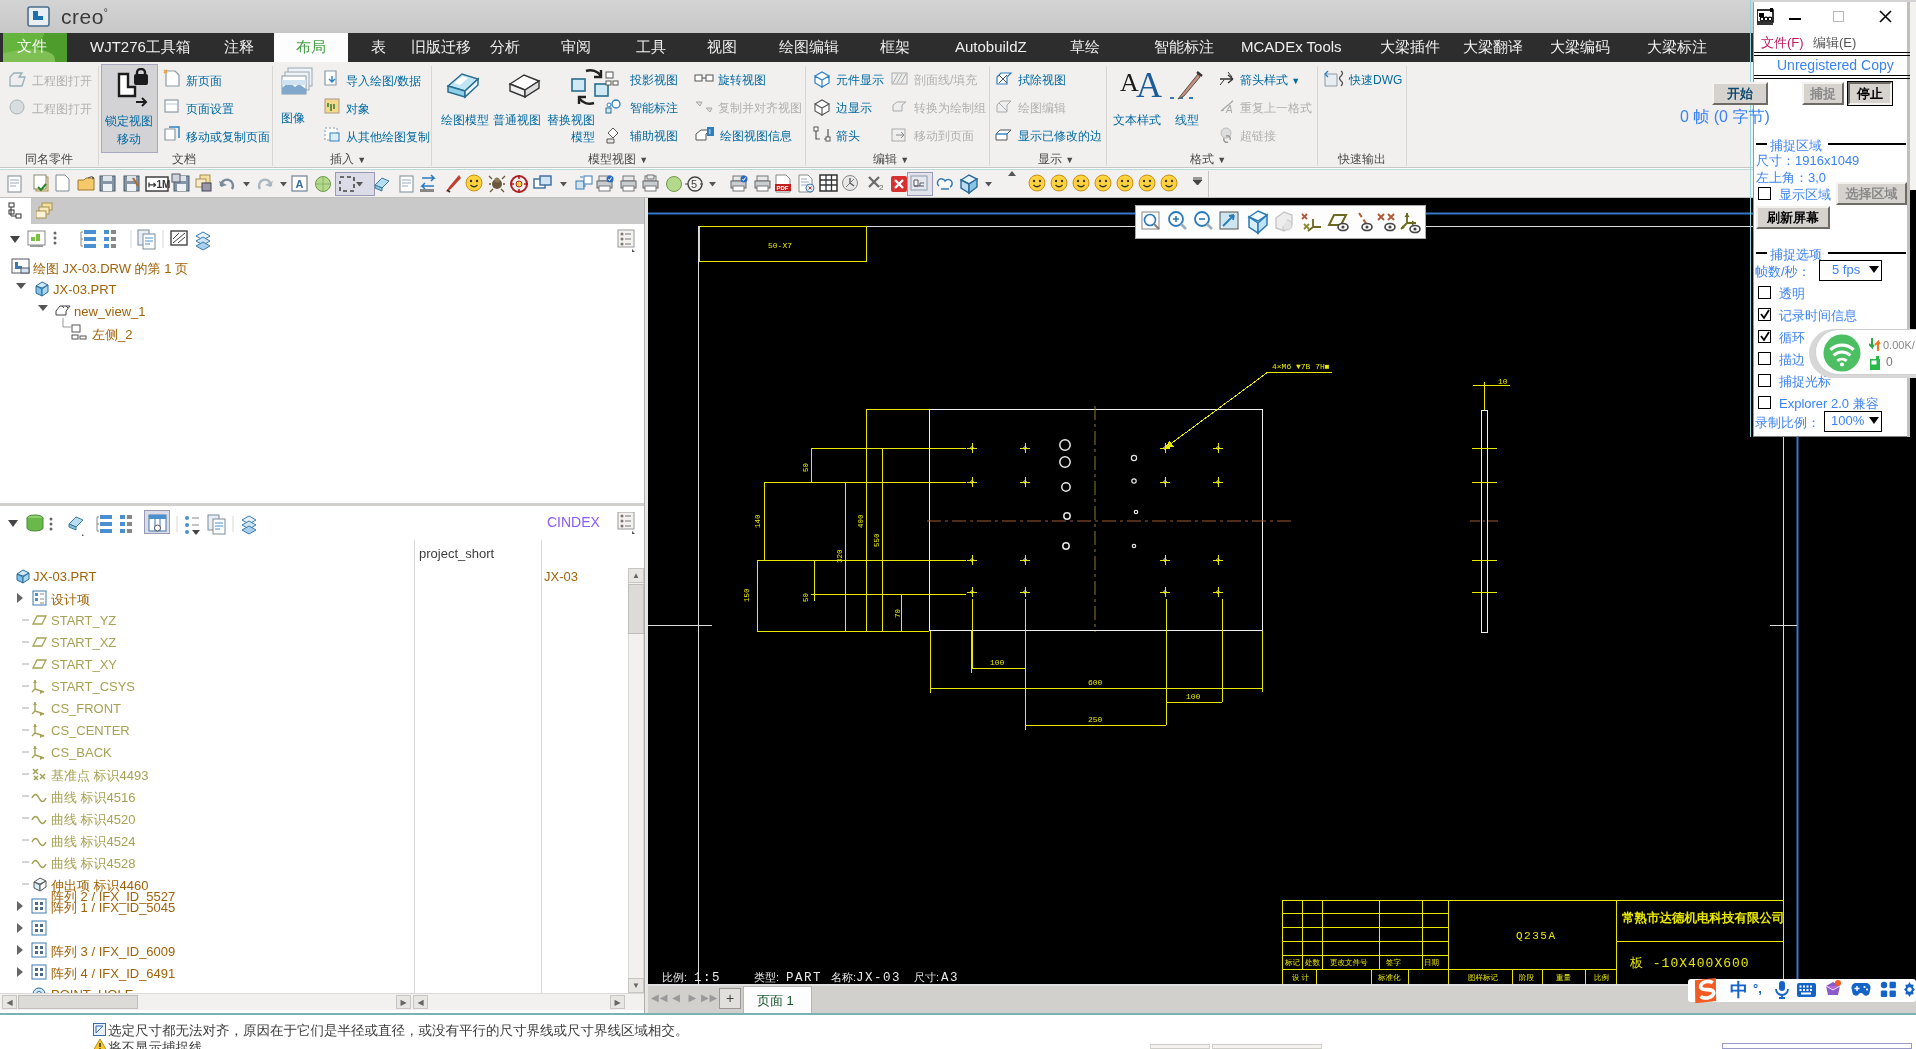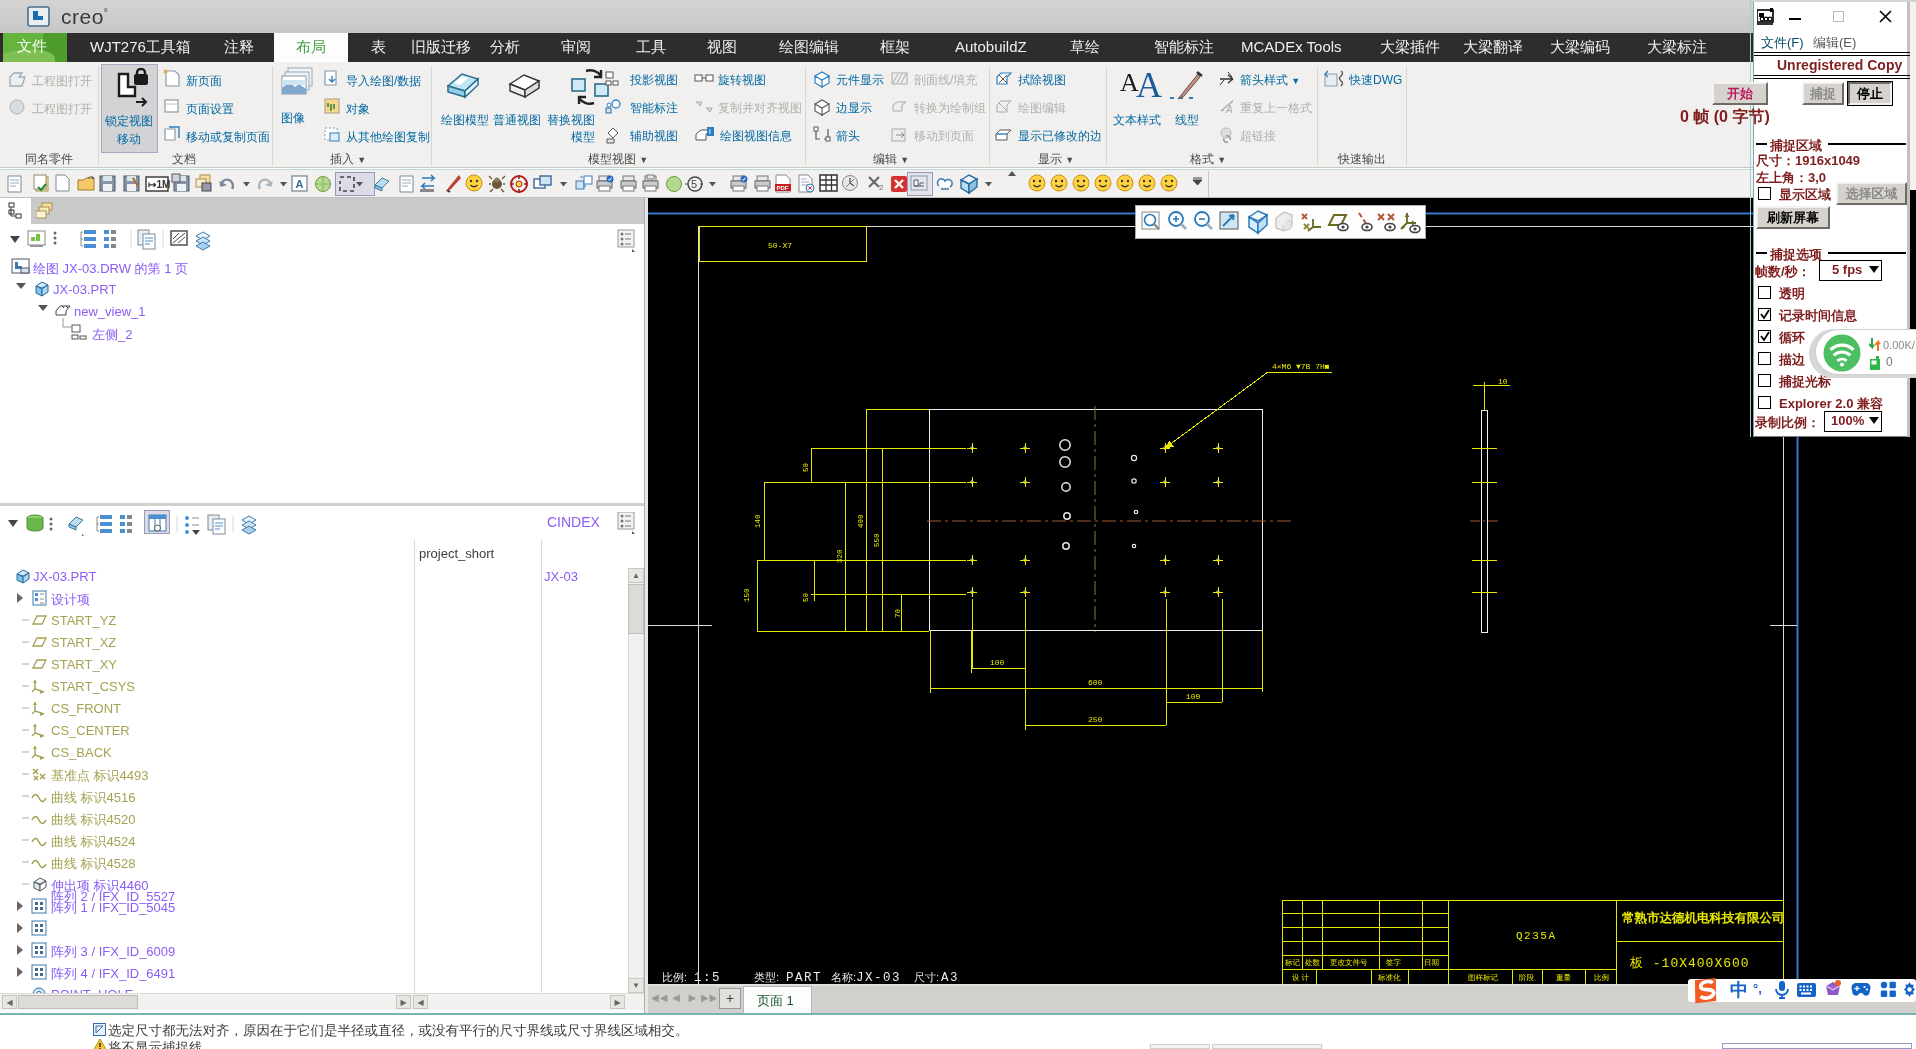--- a/index.html
+++ b/index.html
@@ -5,23 +5,23 @@
 *{margin:0;padding:0;box-sizing:border-box}
 html,body{width:1916px;height:1049px;overflow:hidden;background:#fff;font-family:"Liberation Sans",sans-serif}
 .abs{position:absolute}
 #stage{position:relative;width:1916px;height:1049px}
 .tabtxt{position:absolute;top:38px;font-size:15px;color:#efefef;white-space:nowrap}
 .gl{position:absolute;font-size:12px;color:#4c4a48;white-space:nowrap}
 .rbtn{position:absolute;font-size:12px;color:#0369a1;white-space:nowrap}
 .rdis{color:#b2b0ad}
 .sep{position:absolute;width:1px;background:#d9d7d4}
 .icx{position:absolute}
-.trw{position:absolute;font-size:13px;color:#8b5cf6;white-space:nowrap}
+.trw{position:absolute;font-size:13px;color:#a16207;white-space:nowrap}
 .olv{color:#a6a253}
-.cwtxt{position:absolute;font-size:13px;font-weight:bold;color:#7f1d1d;white-space:nowrap}
+.cwtxt{position:absolute;font-size:13px;font-weight:normal;color:#3b82f6;white-space:nowrap}
 .cb{position:absolute;width:13px;height:13px;background:#fff;border:1px solid #000}
 .btn3d{position:absolute;background:#d6d3ce;border-top:2px solid #f4f2ef;border-left:2px solid #f4f2ef;border-right:2px solid #6e6b66;border-bottom:2px solid #6e6b66;text-align:center;font-weight:bold;font-size:13px}
 </style>
 </head>
 <body>
 <div id="stage">
 
 <div class="abs" style="left:0;top:0;width:1916px;height:33px;background:linear-gradient(#d4d4d4,#c7c7c7)"></div>
 <svg class="abs" style="left:27px;top:6px" width="30" height="24" viewBox="0 0 30 24">
  <rect x="1" y="1" width="21" height="19" rx="2" fill="#e9eef2" stroke="#4a6f8e" stroke-width="1.6"></rect>
@@ -1054,28 +1054,28 @@
 <circle cx="9" cy="11" r="1.8" fill="none" stroke="#000" stroke-width="1.2"></circle>
 <circle cx="13" cy="11" r="1.8" fill="none" stroke="#000" stroke-width="1.2"></circle>
 <rect x="13" y="0" width="3" height="4" fill="#000"></rect>
 <path d="M0 16 h16" stroke="#000" stroke-width="1.6"></path>
 </svg>
 <div class="abs" style="left:1789px;top:18px;width:12px;height:2px;background:#000"></div>
 <div class="abs" style="left:1833px;top:11px;width:11px;height:11px;border:1.5px solid #b8b8b8"></div>
 <svg class="abs" style="left:1879px;top:10px" width="13" height="13">
         <path d="M1 1 L12 12 M12 1 L1 12" stroke="#000" stroke-width="1.6"></path>
       </svg>
-<div class="abs" style="left:1761px;top:34px;font-size:13px;color:#0c4a6e">文件(F)</div>
+<div class="abs" style="left:1761px;top:34px;font-size:13px;color:#be185d">文件(F)</div>
 <div class="abs" style="left:1813px;top:34px;font-size:13px;color:#555">编辑(E)</div>
 <div class="abs" style="left:1754px;top:52px;width:156px;height:1px;background:#000"></div>
 <div class="abs" style="left:1754px;top:55px;width:156px;height:1px;background:#000"></div>
 <div class="cwtxt" style="left:1777px;top:57px;font-size:14px">Unregistered Copy</div>
 <div class="abs" style="left:1754px;top:75px;width:156px;height:1px;background:#000"></div>
 <div class="abs" style="left:1754px;top:78px;width:156px;height:1px;background:#000"></div>
-<div class="btn3d" style="left:1712px;top:82px;width:56px;height:23px;color:#be185d;line-height:19px">开始</div>
+<div class="btn3d" style="left:1712px;top:82px;width:56px;height:23px;color:#0c4a6e;line-height:19px">开始</div>
 <div class="btn3d" style="left:1802px;top:82px;width:42px;height:23px;color:#8a8a8a;line-height:19px">捕捉</div>
 <div class="btn3d" style="left:1848px;top:82px;width:44px;height:23px;color:#000;line-height:19px;border-color:#6e6b66 #f4f2ef #f4f2ef #6e6b66;outline:1px solid #000">停止</div>
 <div class="cwtxt" style="left:1680px;top:107px;font-size:16px">0 帧 (0 字节)</div>
 
 <div class="abs" style="left:1756px;top:143px;width:11px;height:2px;background:#000"></div>
 <div class="cwtxt" style="left:1770px;top:137px">捕捉区域</div>
 <div class="abs" style="left:1828px;top:143px;width:78px;height:2px;background:#000"></div>
 <div class="cwtxt" style="left:1756px;top:152px">尺寸：1916x1049</div>
 <div class="cwtxt" style="left:1756px;top:169px">左上角：3,0</div>
 <div class="cb" style="left:1758px;top:187px"></div>

